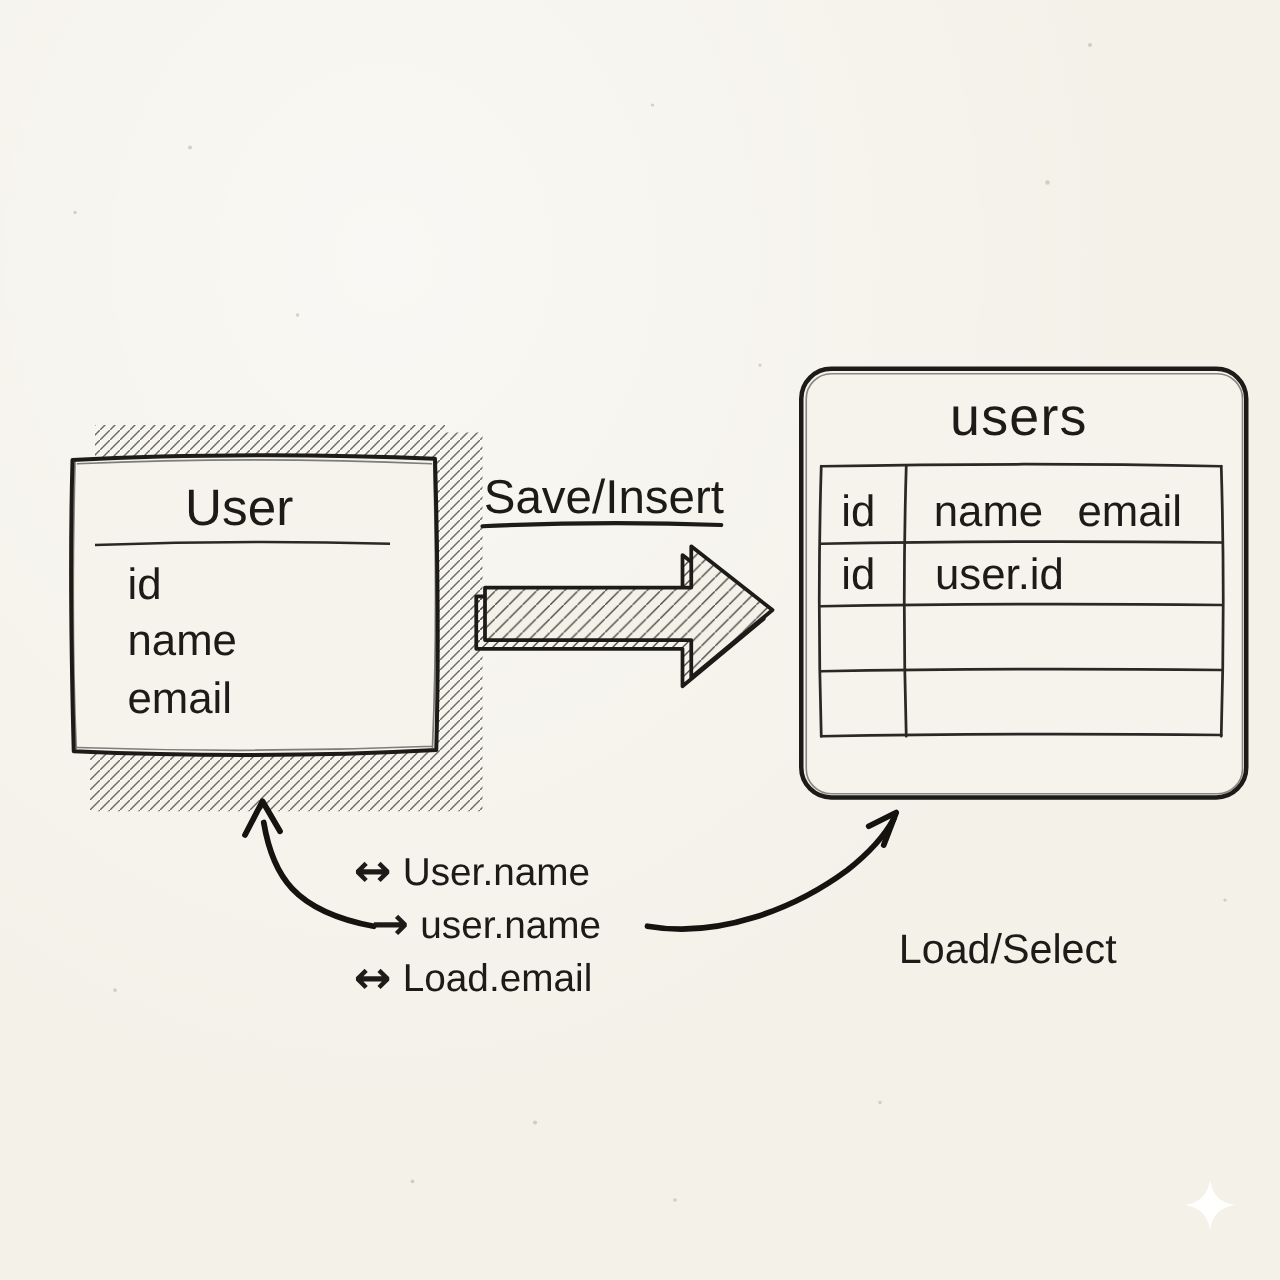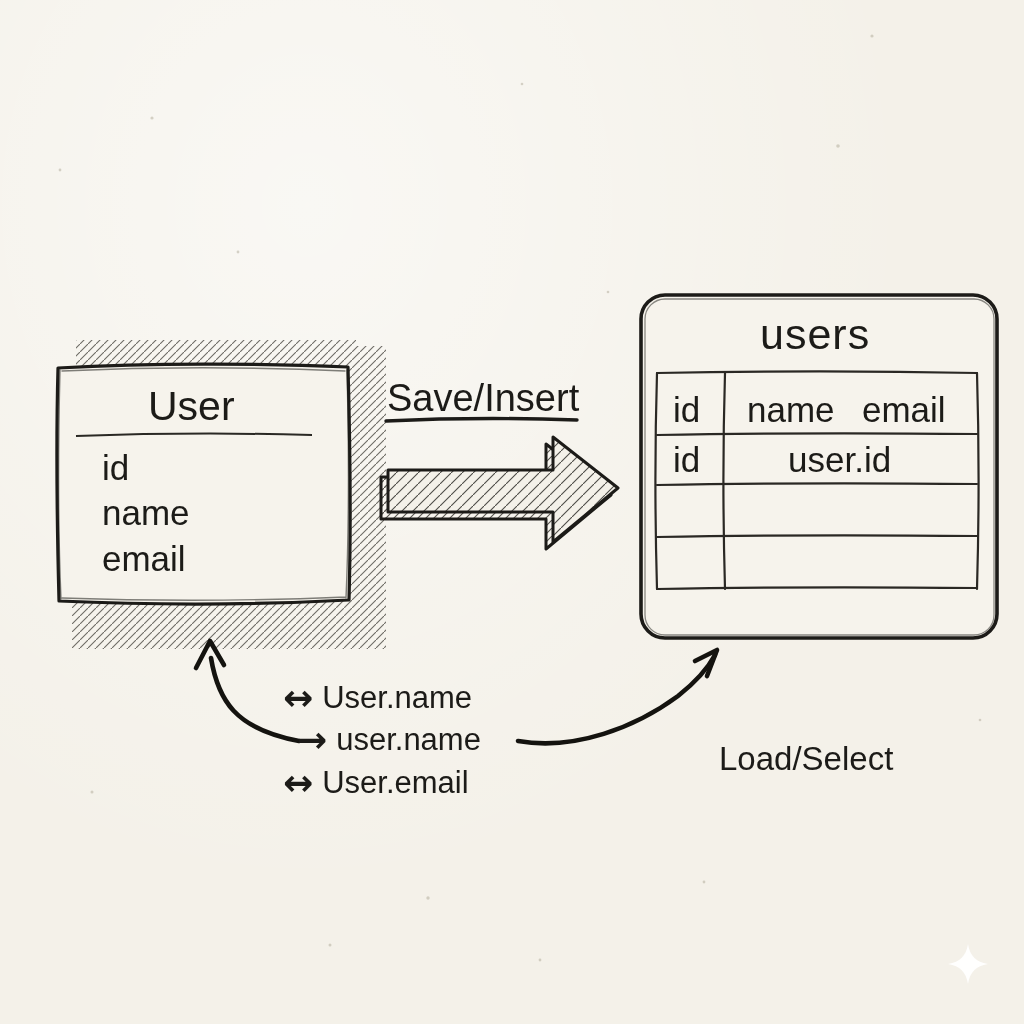--- a/index.html
+++ b/index.html
@@ -16,21 +16,21 @@
   .class-title{left:148px;top:383px;font-size:41px;text-align:right;}
   .class-field{left:102px;font-size:35px;}
   .f-id{top:448px;} .f-name{top:493px;} .f-email{top:539px;}
   .save-label{left:387px;top:377px;font-size:38px;}
   .table-title{left:760px;top:310px;font-size:43px;letter-spacing:1px;}
   .cell{font-size:35px;}
   .c-h-id{left:673px;top:390px;}
   .c-h-name{left:747px;top:390px;}
   .c-h-email{left:862px;top:390px;}
   .c-r-id{left:673px;top:440px;}
-  .c-r-val{left:748px;top:440px;margin-left:40px;}
+  .c-r-val{left:748px;top:440px;}
   .map-row{display:flex;align-items:center;gap:9px;font-size:31px;}
   .map-arrow{font-family:"DejaVu Sans",sans-serif;font-weight:bold;font-size:36px;line-height:1;}
   .m1{left:283px;top:680px;}
   .m2{left:297px;top:722px;}
   .m3{left:283px;top:765px;}
   .load-label{left:719px;top:695px;font-size:33px;margin-top:45px;}
 </style>
 </head>
 <body>
 
@@ -124,18 +124,18 @@
   <div class="abs map-row m1">
     <span class="map-arrow">↔</span>
     <span>User.name</span>
   </div>
   <div class="abs map-row m2">
     <span class="map-arrow">→</span>
     <span>user.name</span>
   </div>
   <div class="abs map-row m3">
     <span class="map-arrow">↔</span>
-    <span>User.email</span>
+    <span>Load.email</span>
   </div>
 
   <div class="abs load-label">Load/Select</div>
 
 </div>
 
 </body></html>

